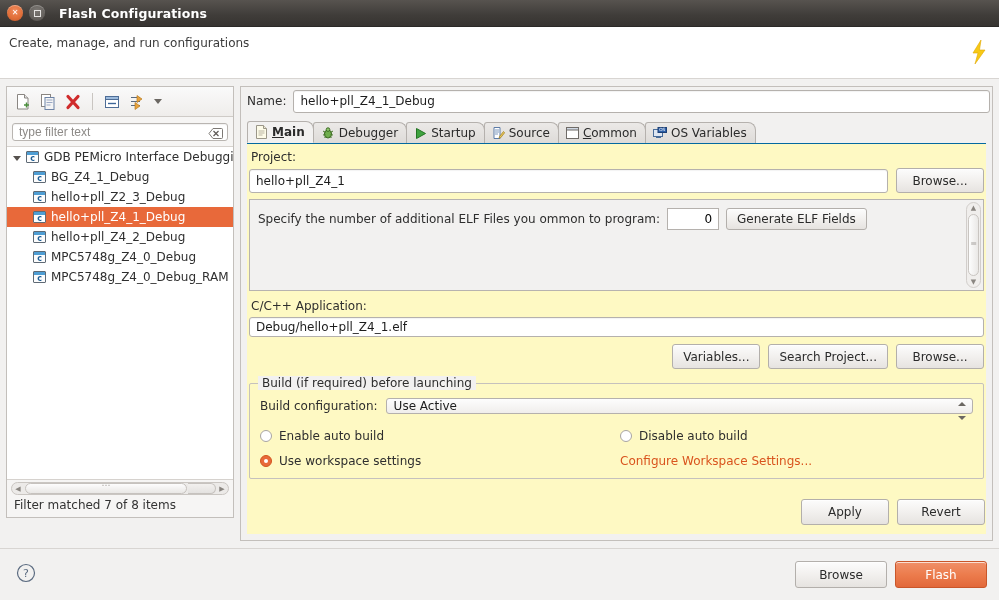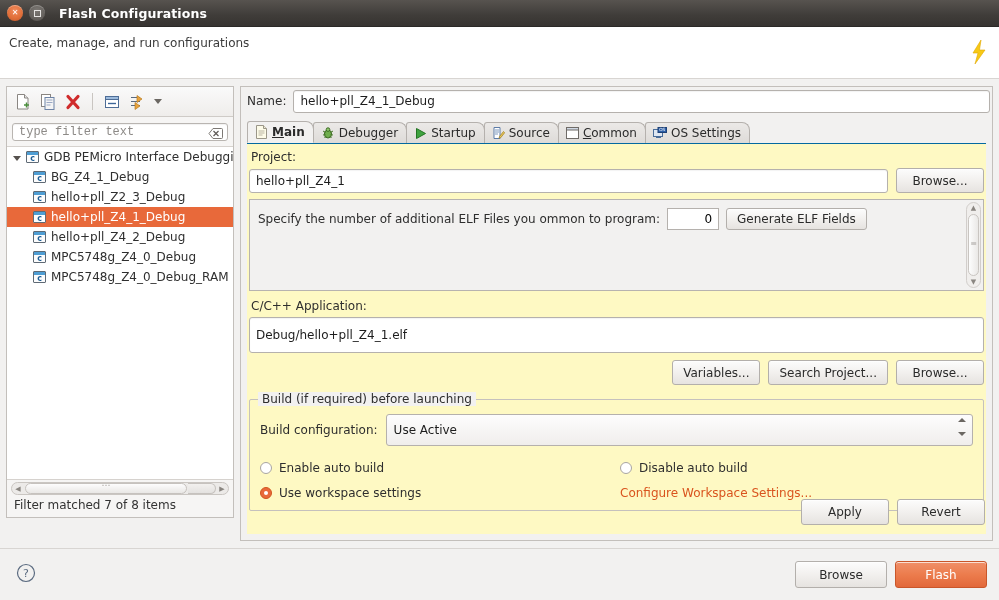--- a/index.html
+++ b/index.html
@@ -77,21 +77,21 @@
   .tb-arrow {
     width: 0; height: 0; border-left: 4.5px solid transparent; border-right: 4.5px solid transparent;
     border-top: 5px solid #6b6762; margin-left: 1px;
   }
 
   .filter-wrap {
     position: relative; margin: 6px 5px 0 5px; height: 22px;
   }
   .filter-input {
     width: 100%; height: 18px; border: 1px solid #b9b5b1; border-radius: 3px;
-    background: #ffffff; font-family: Liberation Mono, monospace; font-size: 12px; color: #8d8a87;
+    background: #ffffff; font-family: Liberation Sans, sans-serif; font-size: 12px; color: #8d8a87;
     padding: 0 24px 0 6px; outline: none;
     box-shadow: inset 0 1px 1px rgba(0,0,0,.06);
   }
   .filter-input::placeholder { color: #8d8a87; }
   .filter-clear {
     position: absolute; right: 5px; top: 4px; width: 15px; height: 13px;
   }
 
   .tree {
     position: absolute; left: 0; top: 59px; right: 0; bottom: 38px;
@@ -246,21 +246,21 @@
 
   .group {
     position: relative; border: 1px solid #c5c1bd; border-radius: 2px;
     margin-top: 10px; padding: 12px 10px 10px 10px;
   }
   .group-title {
     position: absolute; left: 8px; top: -8px; background: #f2f1f0;
     padding: 0 4px; font-size: 12px; color: #2e2e2e;
   }
   .combo {
-    position: relative; flex: 1; height: 32px;
+    position: relative; flex: 1; height: 16px;
     border: 1px solid #b5b1ad; border-radius: 3px;
     background: linear-gradient(to bottom, #fdfdfd, #f0eeec);
     display: flex; align-items: center; padding: 0 24px 0 7px;
     font-size: 12px; color: #1d1d1d;
   }
   .combo-steppers {
     position: absolute; right: 6px; top: 3px; width: 9px; height: 18px;
     display: flex; flex-direction: column; align-items: center; justify-content: space-between;
   }
   .st-up {
@@ -494,21 +494,21 @@
       </div>
       <div class="tab">
         <span>
           <svg width="14" height="13" viewBox="0 0 14 13">
             <rect x=".5" y="2.5" width="9" height="7" fill="#dfe7f2" stroke="#4a6d99"></rect>
             <path d="M3 10.5h5M5.5 9.5v1" stroke="#4a6d99"></path>
             <rect x="5" y=".5" width="8.5" height="5" fill="#2c5fa8" stroke="#1d4076"></rect>
             <text x="9.2" y="4.4" font-size="4.3" fill="#ffffff" text-anchor="middle" font-family="DejaVu Sans">OS</text>
           </svg>
         </span>
-        <span>OS Settings</span>
+        <span>OS Variables</span>
       </div>
     </div>
 
     <div class="tabbody">
 
       <div class="field-label" style="margin:6px 0 4px 4px;">Project:</div>
       <div class="row" style="gap:8px; padding:0 2px 0 2px;">
         <input class="txt" style="flex: 1 1 0%; height: 24px;" type="text" value="hello+pll_Z4_1">
         <button class="btn" style="min-width:88px;">Browse...</button>
       </div>
@@ -521,21 +521,21 @@
         </div>
         <div class="vscroll">
           <span class="vs-arrow">▲</span>
           <span class="vs-thumb"></span>
           <span class="vs-arrow">▼</span>
         </div>
       </div>
 
       <div class="field-label" style="margin:8px 0 4px 4px;">C/C++ Application:</div>
       <div style="padding:0 2px;">
-        <input class="txt" style="width: 100%; height: 36px;" type="text" value="Debug/hello+pll_Z4_1.elf">
+        <input class="txt" style="width: 100%; height: 20px;" type="text" value="Debug/hello+pll_Z4_1.elf">
       </div>
       <div class="row" style="justify-content:flex-end; gap:8px; margin-top:7px; padding-right:2px;">
         <button class="btn" style="min-width:82px;">Variables...</button>
         <button class="btn" style="min-width:100px;">Search Project...</button>
         <button class="btn" style="min-width:88px;">Browse...</button>
       </div>
 
       <div class="group" style="margin:14px 2px 0 2px;">
         <span class="group-title">Build (if required) before launching</span>
         <div class="row" style="gap:8px; margin-top:2px;">

